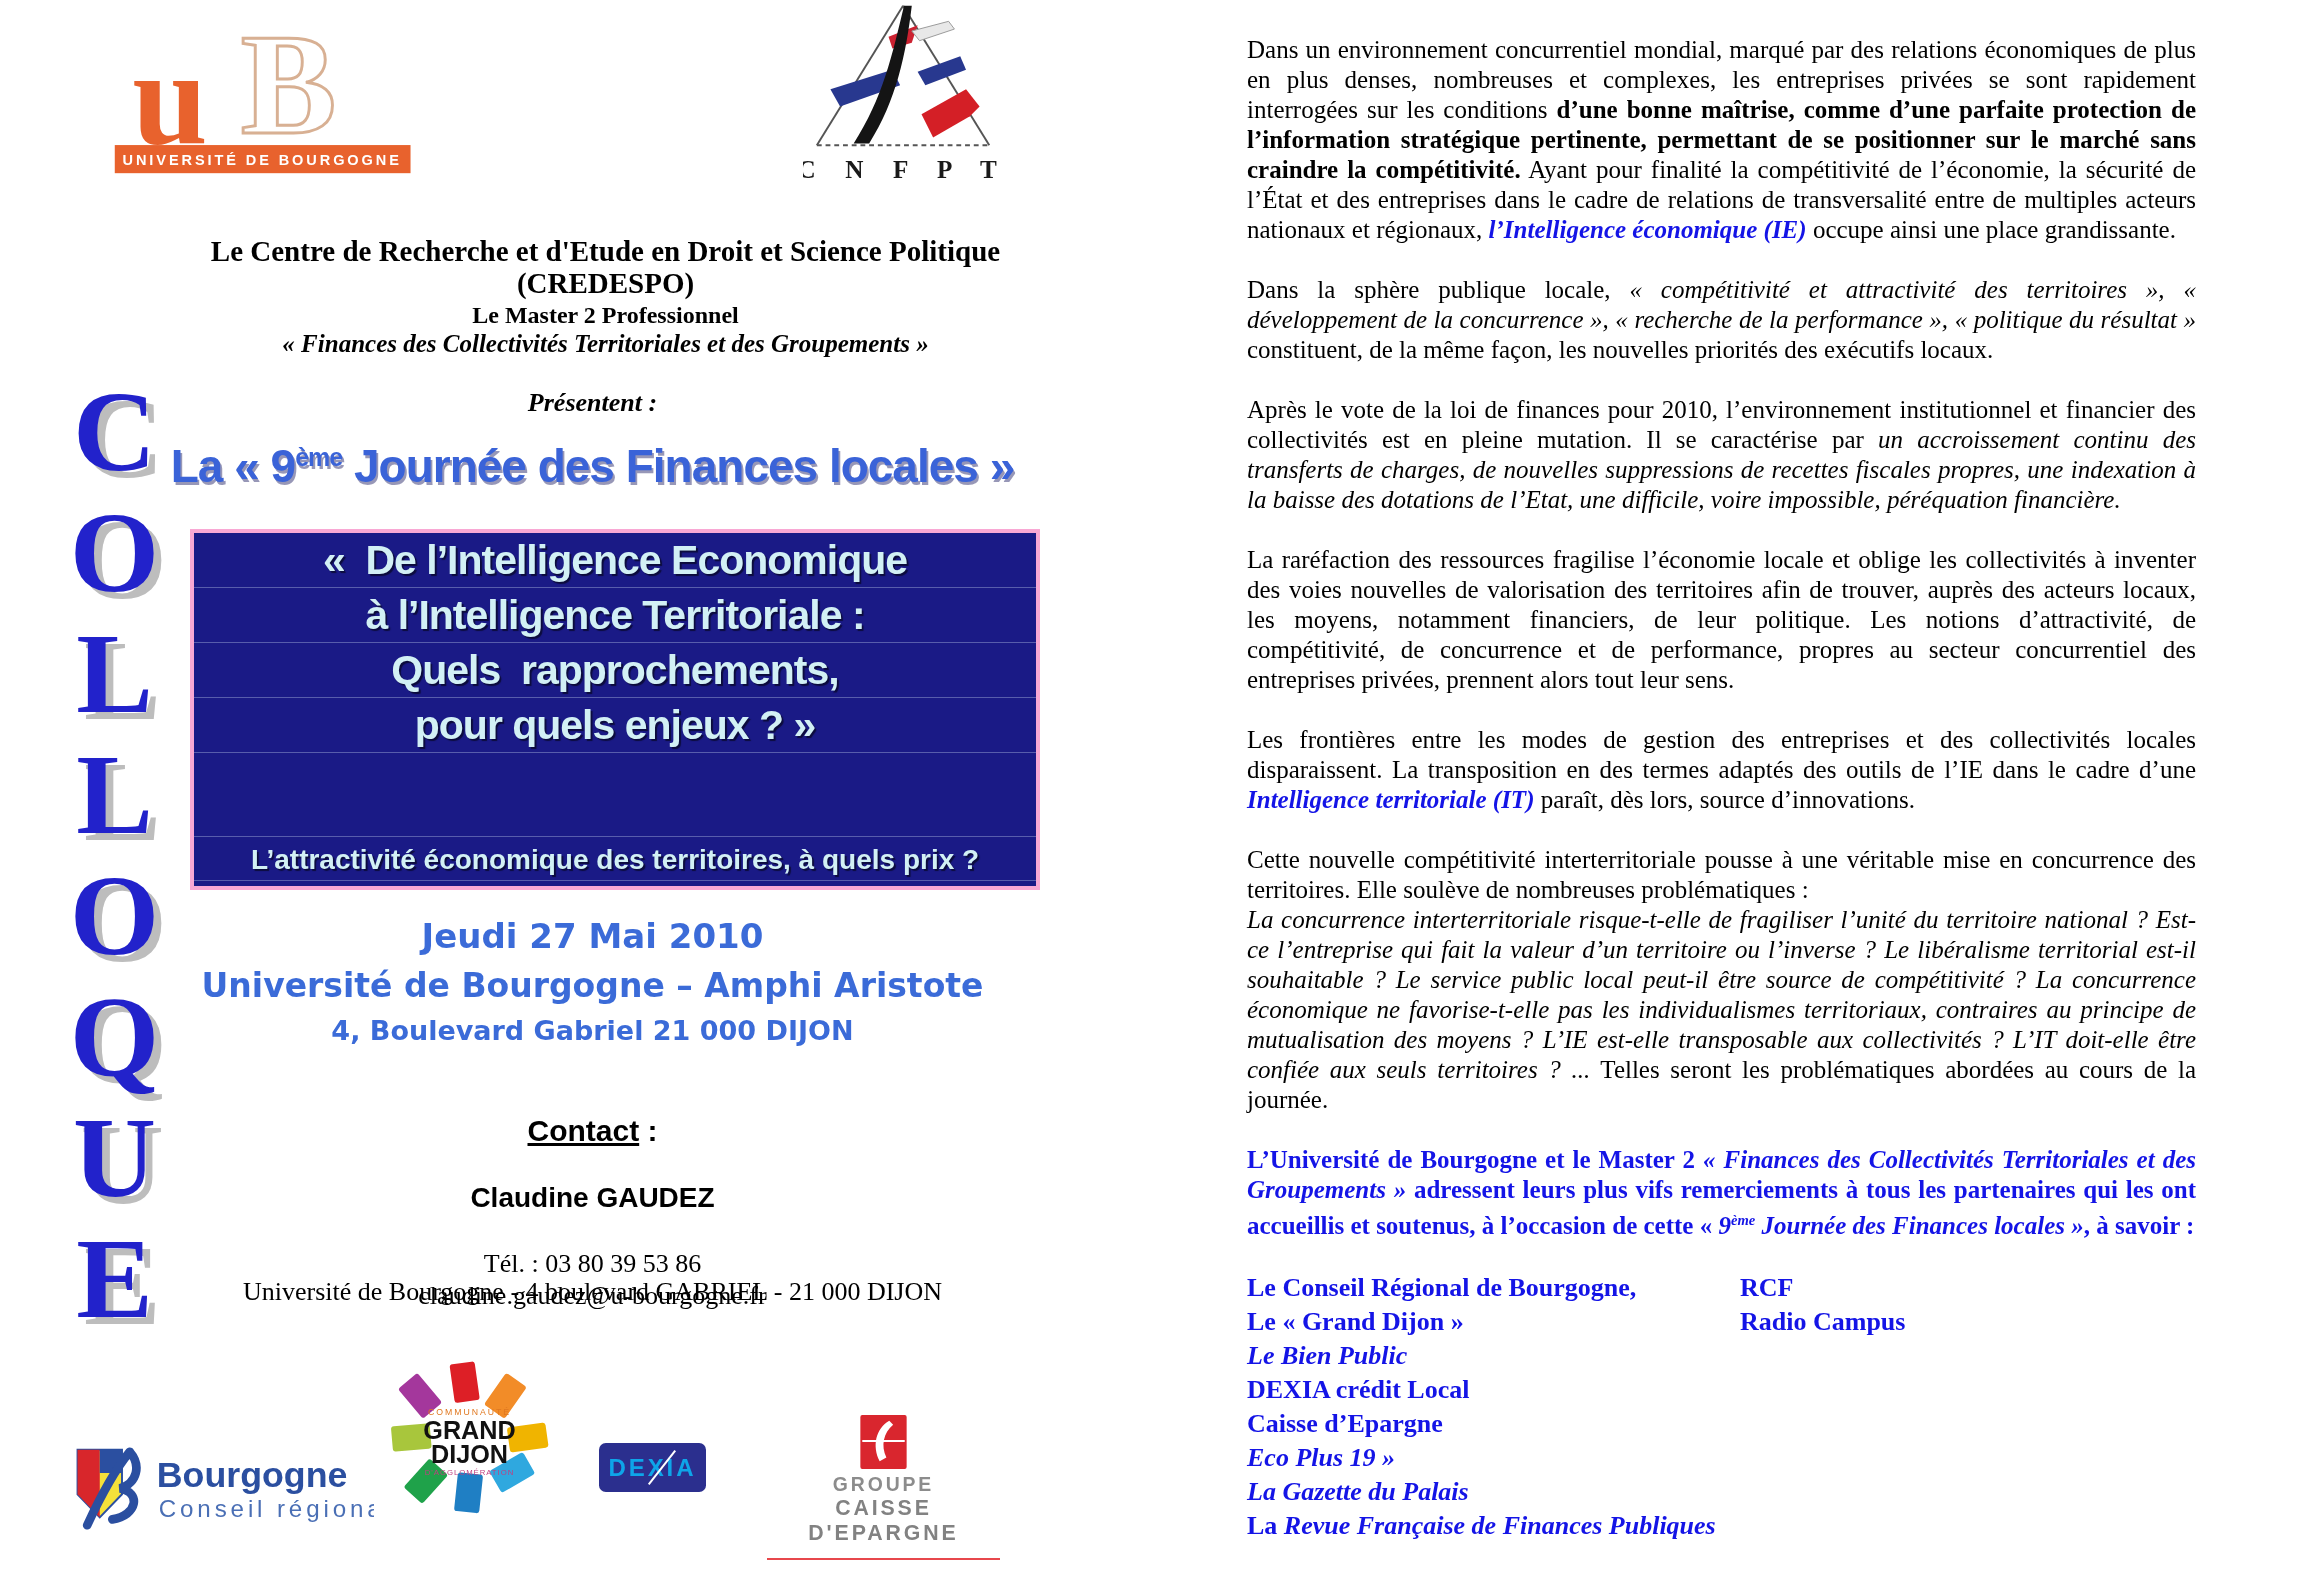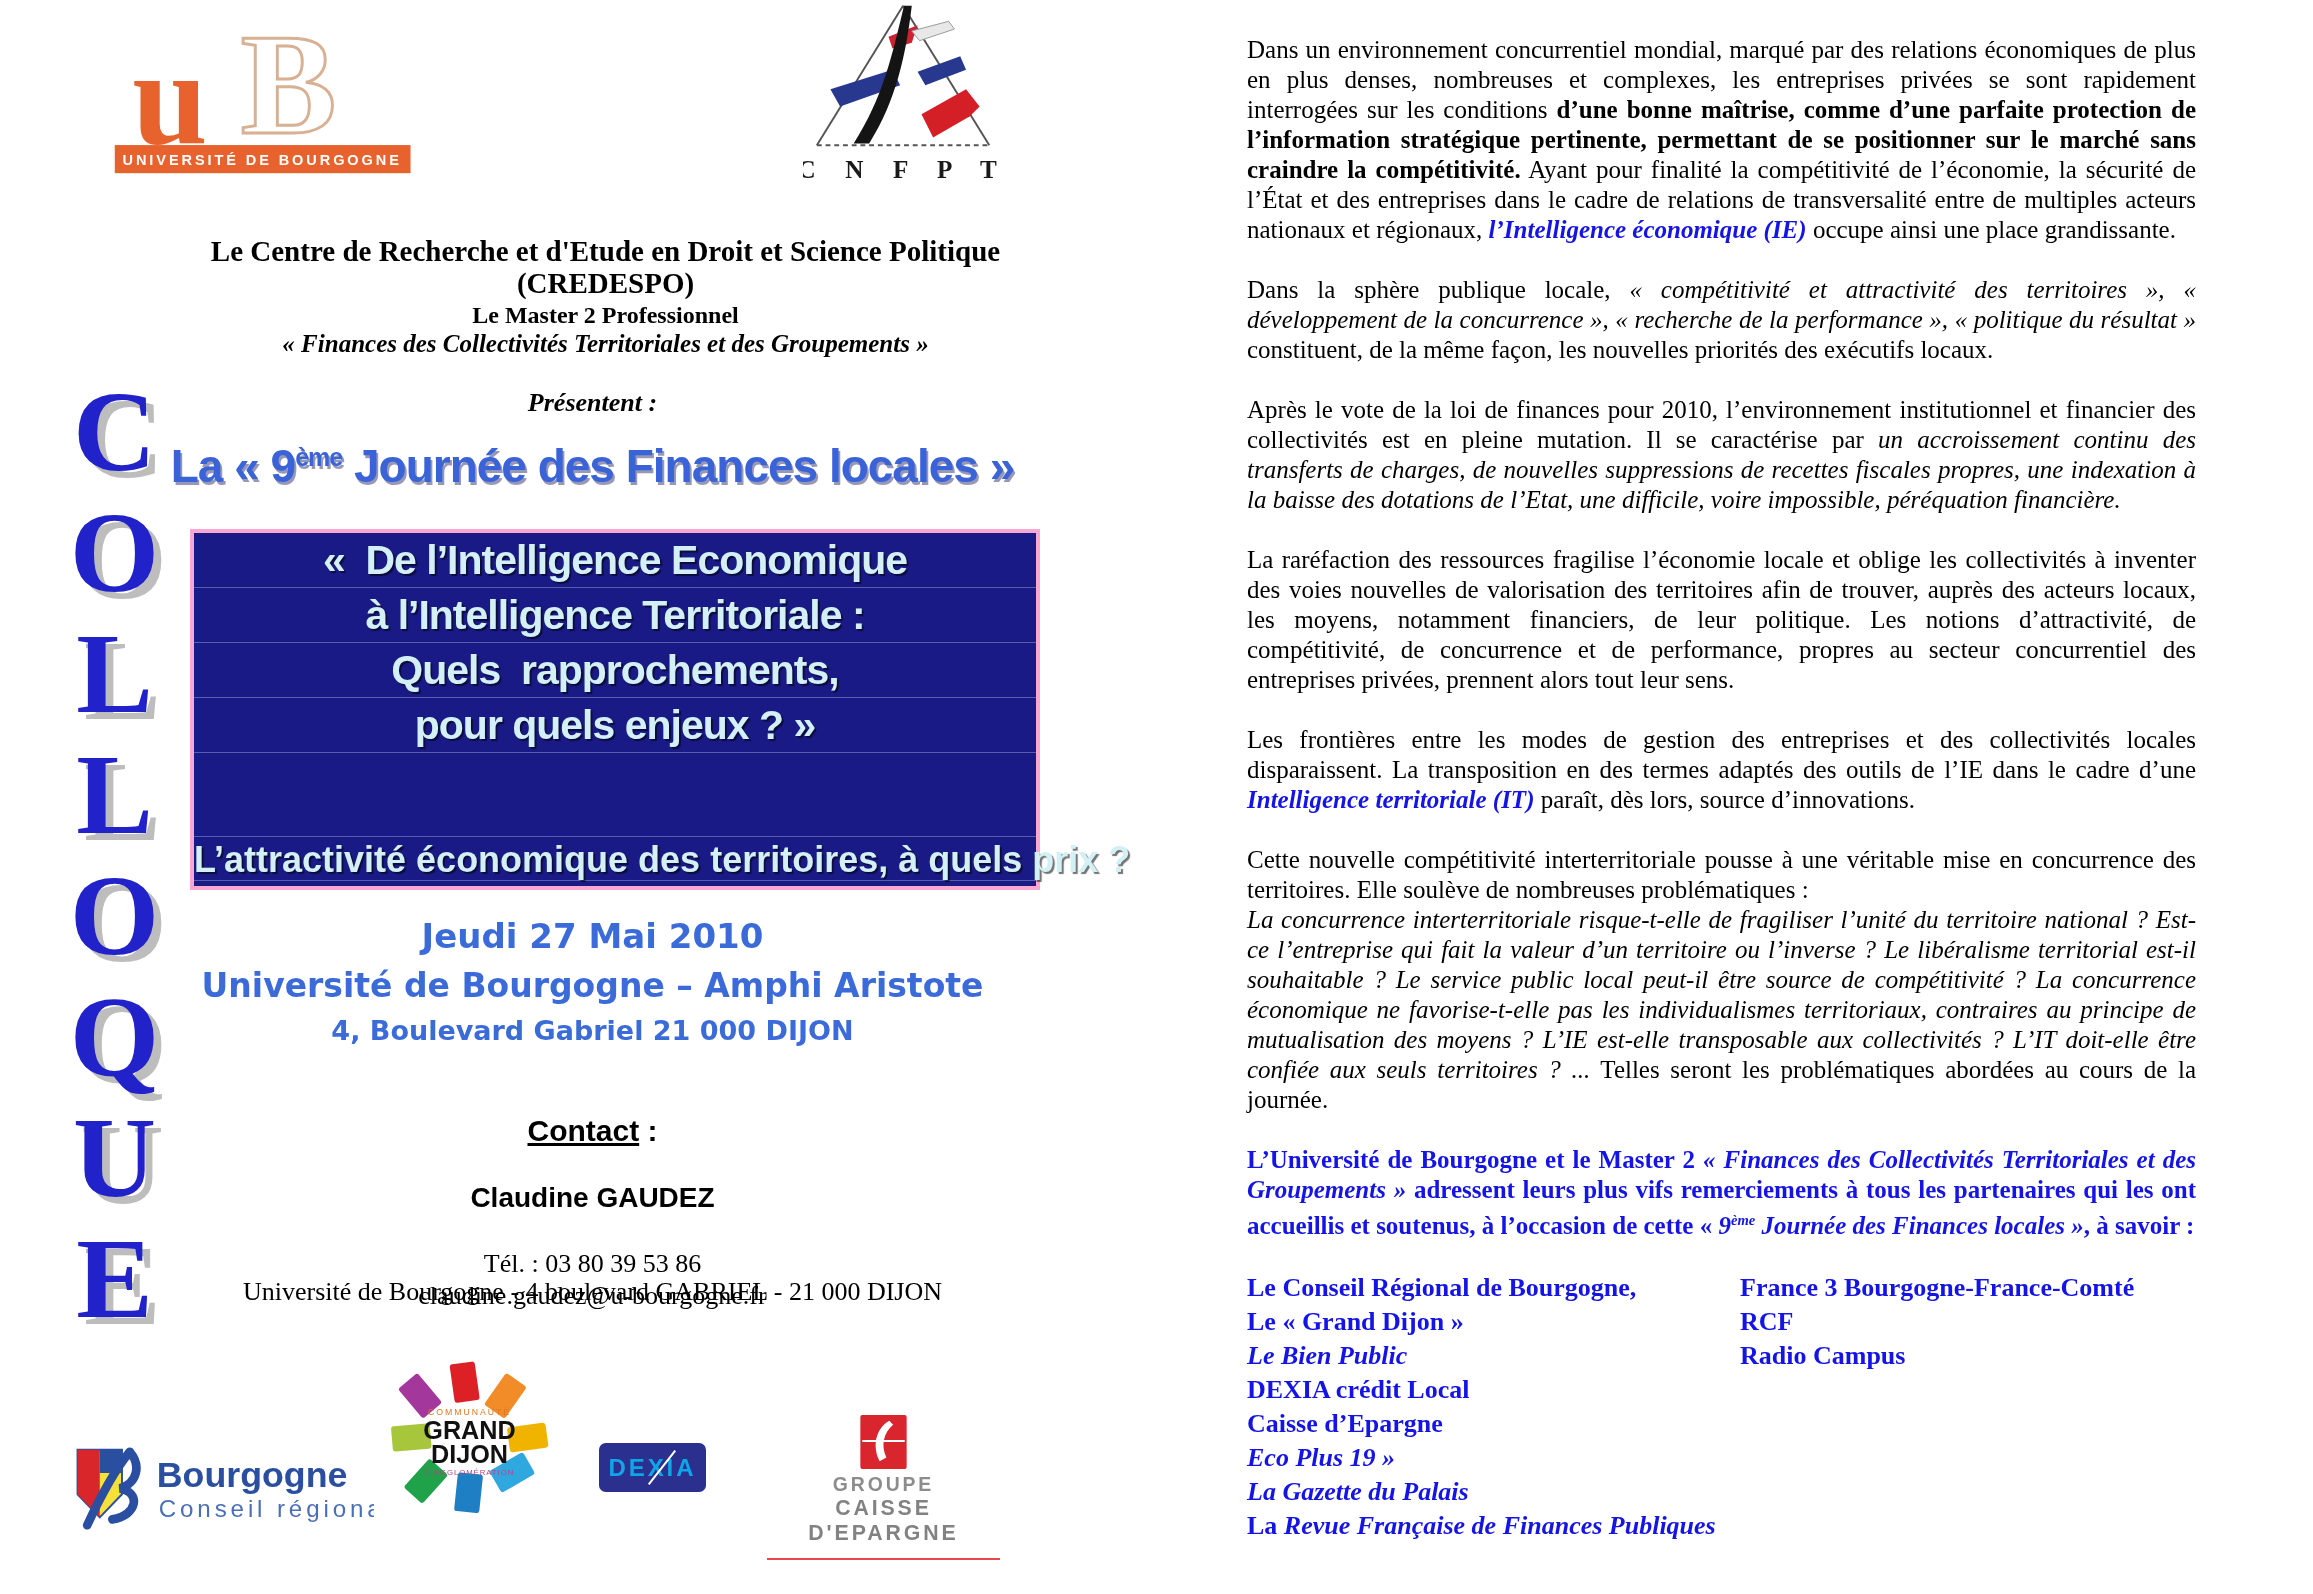--- a/index.html
+++ b/index.html
@@ -33,21 +33,21 @@
               font-size:115px; line-height:121px; color:#2222cb;
               text-shadow:7.8px 6.8px 0 #bdbdbd; }
 
   .blue-box { left:190px; top:529px; width:850px; height:361px; background:#1a1a86;
               border:4px solid #f9a8d4; font-family:"Liberation Sans", sans-serif;
               font-weight:bold; color:#d2f0f5; }
   .bb-row { border-bottom:1px solid rgba(165,175,220,0.45); text-align:center;
             font-size:41px; letter-spacing:-1px; height:55px; line-height:55px;
             text-shadow:1.9px 1.9px 1px rgba(0,0,0,0.55); white-space:pre; }
   .bb-gap { height:83px; border-bottom:none; }
-  .bb-sub { height:45px; line-height:45px; font-size:36px; letter-spacing:0;
+  .bb-sub { height:45px; line-height:45px; font-size:28px; letter-spacing:0;
             border-top:1px solid rgba(165,175,220,0.45);
             border-bottom:1px solid rgba(165,175,220,0.45); }
 
   .venue { left:146px; top:912px; width:893px; text-align:center;
            font-family:"DejaVu Sans", sans-serif; font-weight:bold; color:#3b6bd8; }
   .venue-l1 { font-size:34px; line-height:49px; }
   .venue-l2 { font-size:33px; line-height:49px; }
   .venue-l3 { font-size:27px; line-height:41px; }
 
   .contact-heading { left:146px; top:1114px; width:893px; text-align:center;
@@ -227,21 +227,20 @@
         <div>Le Conseil Régional de Bourgogne,</div>
         <div>Le « Grand Dijon »</div>
         <div class="i">Le Bien Public</div>
         <div>DEXIA crédit Local</div>
         <div>Caisse d’Epargne</div>
         <div class="i">Eco Plus 19 »</div>
         <div class="i">La Gazette du Palais</div>
         <div><span>La </span><span class="i">Revue Française de Finances Publiques</span></div>
       </div>
       <div class="col-r">
-        <div>France 3 Bourgogne-France-Comté</div>
         <div>RCF</div>
         <div>Radio Campus</div>
       </div>
     </div>
 
   </div>
 </div>
 
 
 </body></html>

